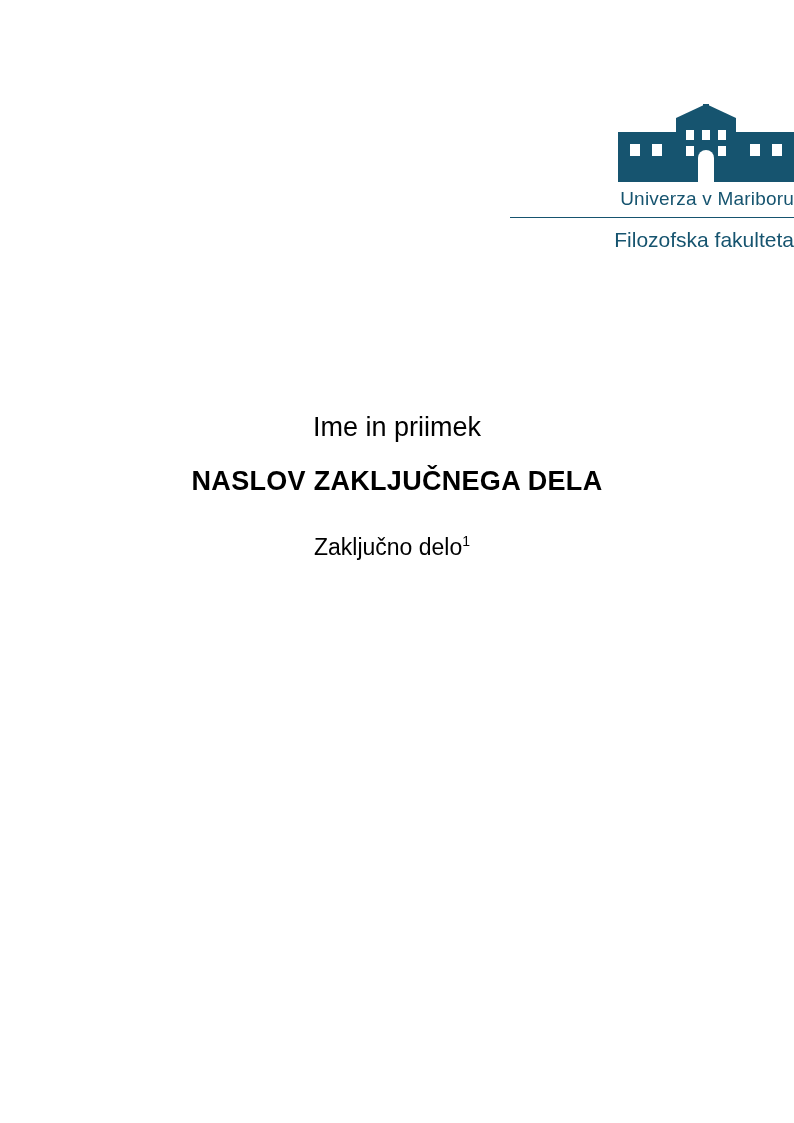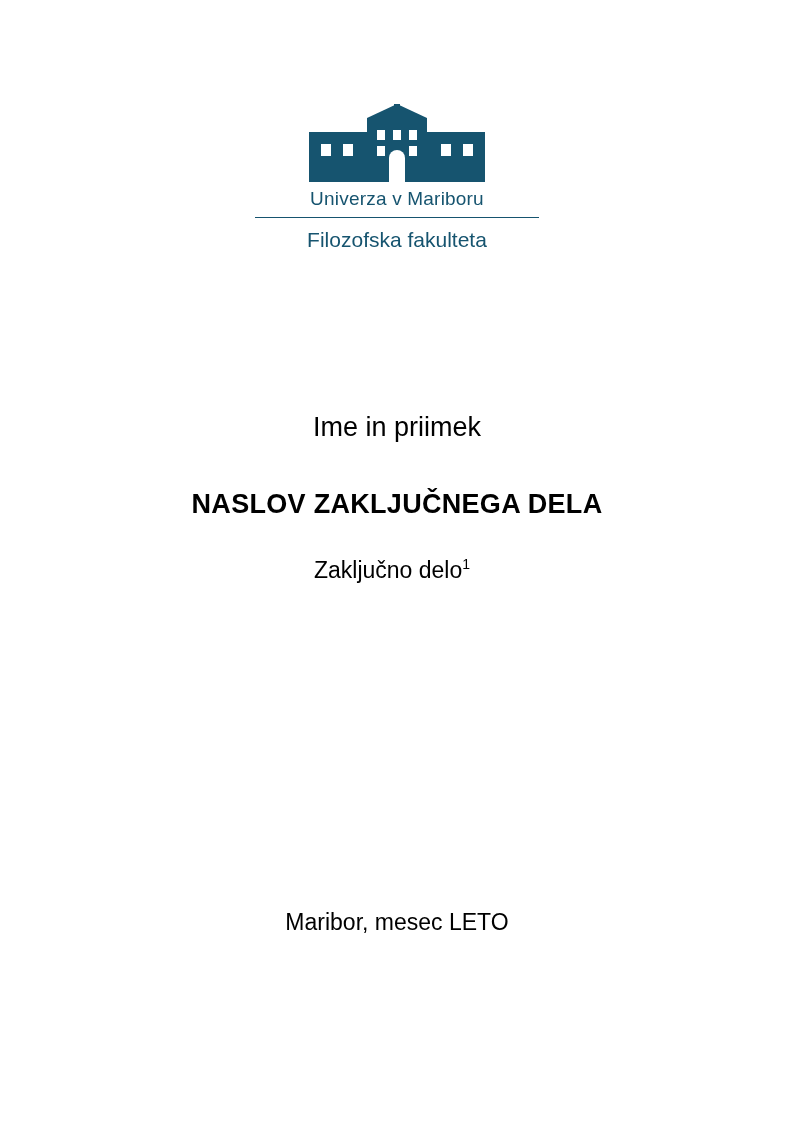--- a/index.html
+++ b/index.html
@@ -21,21 +21,21 @@
   }
 
   
   .logo-block {
     position: absolute;
     left: 0;
     right: 0;
     top: 104px;
     display: flex;
     flex-direction: column;
-    align-items: center;
+    align-items: flex-end;
   }
   .crest {
     width: 176px;
     height: 78px;
     display: block;
   }
   .logo-title {
     margin-top: 6px;
     font-size: 19px;
     color: #16546f;
@@ -64,21 +64,21 @@
     text-align: center;
   }
   .author {
     font-size: 27px;
     line-height: 1.3;
     margin: 0;
   }
   .main-title {
     font-size: 27px;
     font-weight: bold;
-    margin: 43px 0 0 0;
+    margin: 20px 0 0 0;
     letter-spacing: 0.3px;
     line-height: 1.25;
   }
   .work-type {
     font-size: 23px;
     margin: 34px 10px 0 0;
     line-height: 1.3;
   }
   .work-type sup {
     font-size: 14px;
@@ -157,16 +157,15 @@
     <div class="logo-rule"></div>
     <div class="logo-sub">Filozofska fakulteta</div>
   </div>
 
   <div class="title-block">
     <p class="author">Ime in priimek</p>
     <h1 class="main-title">NASLOV ZAKLJUČNEGA DELA</h1>
     <p class="work-type"><span>Zaključno delo</span><sup>1</sup></p>
   </div>
 
-  <div class="place-date">Maribor, mesec LETO</div>
 
 
 </div>
 
 </body></html>

